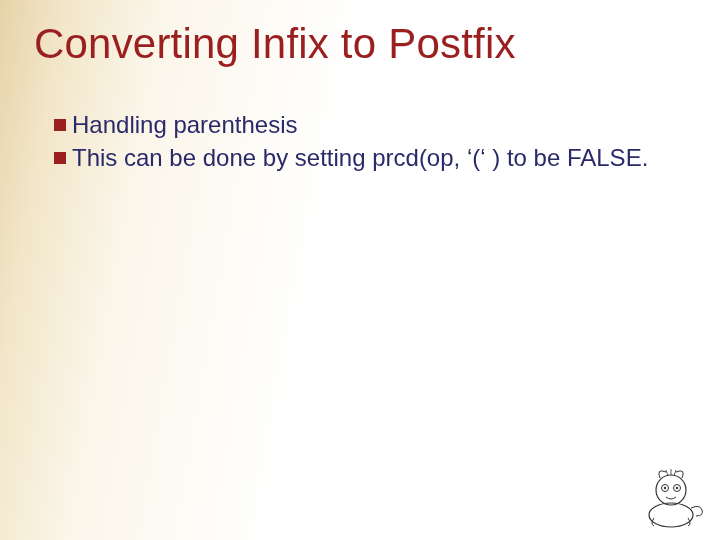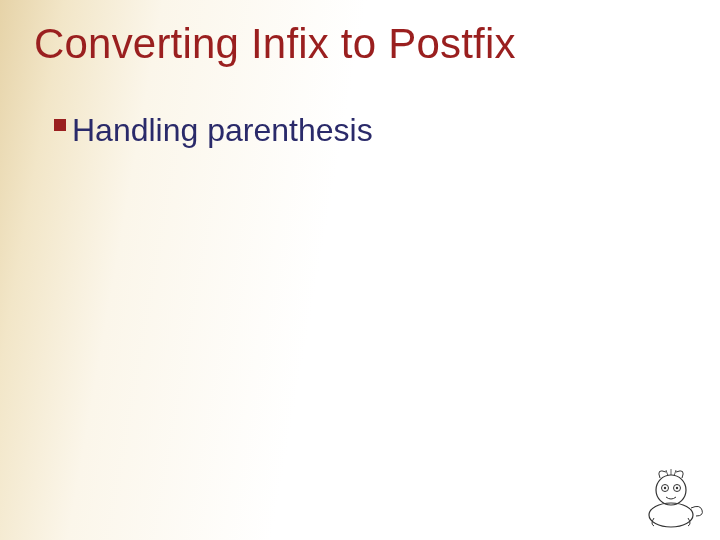--- a/index.html
+++ b/index.html
@@ -31,21 +31,21 @@
     font-weight: 400;
     color: #9a1f1f;
     letter-spacing: 0.2px;
   }
   .body {
     position: absolute;
     top: 110px;
     left: 54px;
     right: 47px;
     color: #2a2a6a;
-    font-size: 32px;
+    font-size: 24px;
     line-height: 1.28;
   }
   .item {
     position: relative;
     padding-left: 18px;
     margin-bottom: 2px;
   }
   .item::before {
     content: "";
     position: absolute;
@@ -67,20 +67,23 @@
 <body>
 
 <div class="slide">
 
   <div class="title">Converting Infix to Postfix</div>
 
   <div class="body">
     <div class="item">
       <span>Handling parenthesis</span>
     </div>
+    <div class="item">
+      <span>This can be done by setting prcd(op, ‘(‘ ) to be FALSE.</span>
+    </div>
   </div>
 
   <div class="logo">
     <svg viewBox="0 0 70 70" width="70" height="70">
       <ellipse cx="35" cy="55" rx="22" ry="12" fill="none" stroke="#333" stroke-width="1.2"></ellipse>
       <circle cx="35" cy="30" r="15" fill="none" stroke="#333" stroke-width="1.2"></circle>
       <circle cx="29" cy="28" r="3.5" fill="none" stroke="#333" stroke-width="1"></circle>
       <circle cx="41" cy="28" r="3.5" fill="none" stroke="#333" stroke-width="1"></circle>
       <circle cx="29" cy="28" r="1.2" fill="#333"></circle>
       <circle cx="41" cy="28" r="1.2" fill="#333"></circle>

